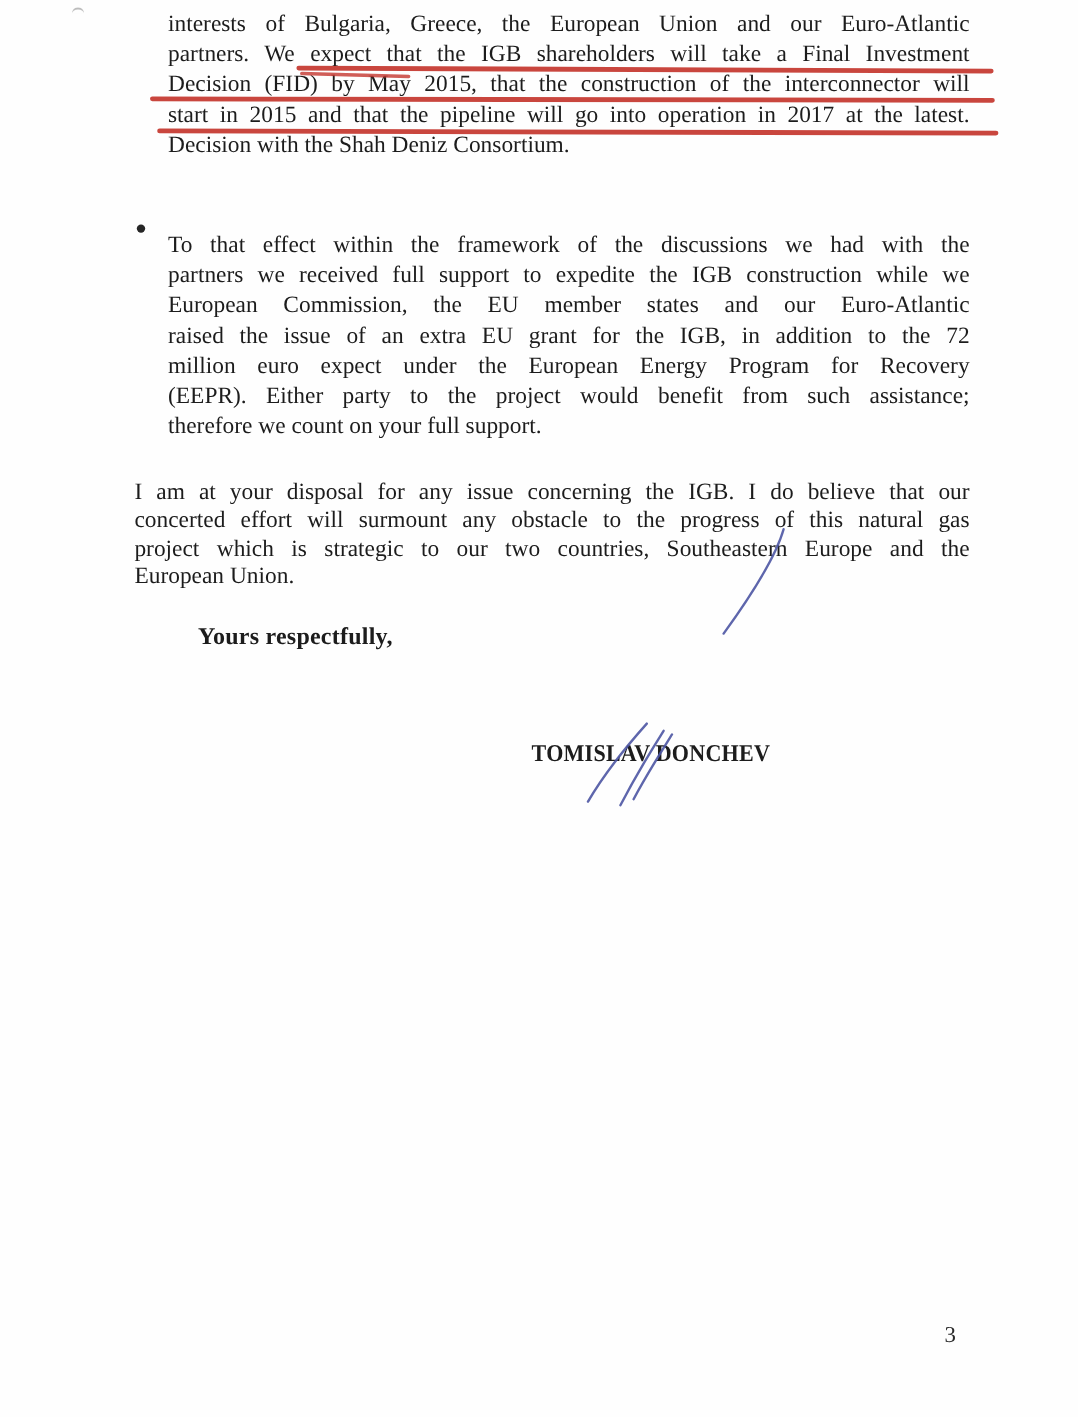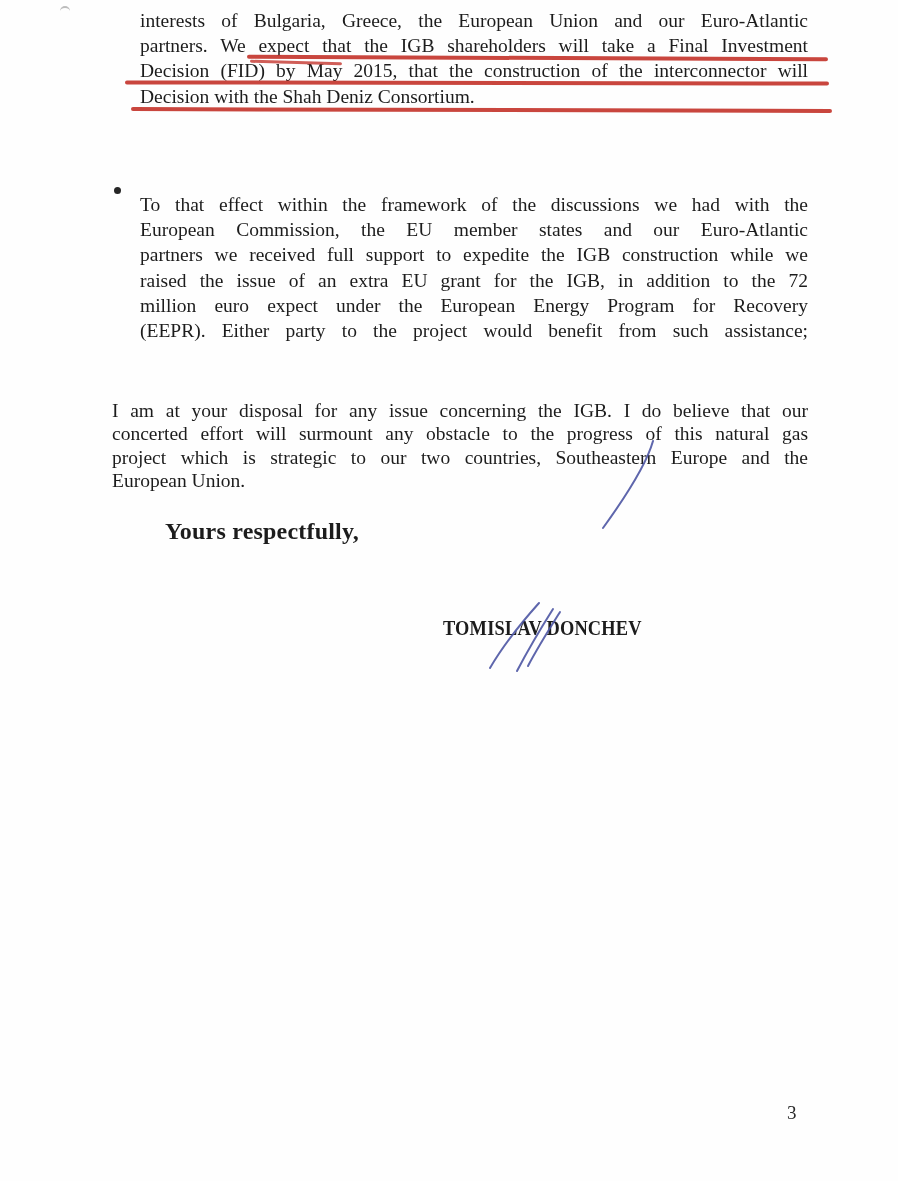--- a/index.html
+++ b/index.html
@@ -30,21 +30,21 @@
   .bullet-para { left: 140px; top: 192px; width: 668px; }
   .bullet-dot {
     position: absolute; left: 114px; top: 187px;
     width: 7px; height: 7px; border-radius: 50%;
     background: #262626;
   }
   .closing { left: 112px; top: 399px; width: 696px; }
   .closing .line { line-height: 23.4px; height: 23.4px; }
   .valediction {
     position: absolute; left: 165px; top: 519px;
-    font-size: 24px; font-weight: bold; line-height: 25px;
+    font-size: 20px; font-weight: bold; line-height: 25px;
     letter-spacing: 0.2px;
   }
   .signatory {
     position: absolute; left: 443px; top: 616px;
     font-size: 20px; font-weight: bold; line-height: 25px;
     letter-spacing: 0.2px;
     transform: scaleX(0.92);
     transform-origin: left center;
   }
   .page-number {
@@ -78,36 +78,38 @@
 <body>
 
 <div class="page">
 
   <div class="artifact"></div>
 
   <div class="para para1">
     <span class="line jline">interests of Bulgaria, Greece, the European Union and our Euro-Atlantic</span>
     <span class="line jline">partners. We expect that the IGB shareholders will take a Final Investment</span>
     <span class="line jline">Decision (FID) by May 2015, that the construction of the interconnector will</span>
+    <span class="line jline">start in 2015 and that the pipeline will go into operation in 2017 at the latest.</span>
     <span class="line lline">Decision with the Shah Deniz Consortium.</span>
   </div>
 
   <div class="red-ul ul-1"></div>
   <div class="red-ul ul-1b"></div>
   <div class="red-ul ul-2"></div>
   <div class="red-ul ul-3"></div>
 
   <div class="bullet-dot"></div>
   <div class="para bullet-para">
     <span class="line jline">To that effect within the framework of the discussions we had with the</span>
+    <span class="line jline">partners we received full support to expedite the IGB construction while we</span>
     <span class="line jline">European Commission, the EU member states and our Euro-Atlantic</span>
-    <span class="line jline">partners we received full support to expedite the IGB construction while we</span>
     <span class="line jline">raised the issue of an extra EU grant for the IGB, in addition to the 72</span>
     <span class="line jline">million euro expect under the European Energy Program for Recovery</span>
     <span class="line jline">(EEPR). Either party to the project would benefit from such assistance;</span>
+    <span class="line lline">therefore we count on your full support.</span>
   </div>
 
   <div class="para closing">
     <span class="line jline">I am at your disposal for any issue concerning the IGB. I do believe that our</span>
     <span class="line jline">concerted effort will surmount any obstacle to the progress of this natural gas</span>
     <span class="line jline">project which is strategic to our two countries, Southeastern Europe and the</span>
     <span class="line lline">European Union.</span>
   </div>
 
   <div class="valediction">Yours respectfully,</div>

